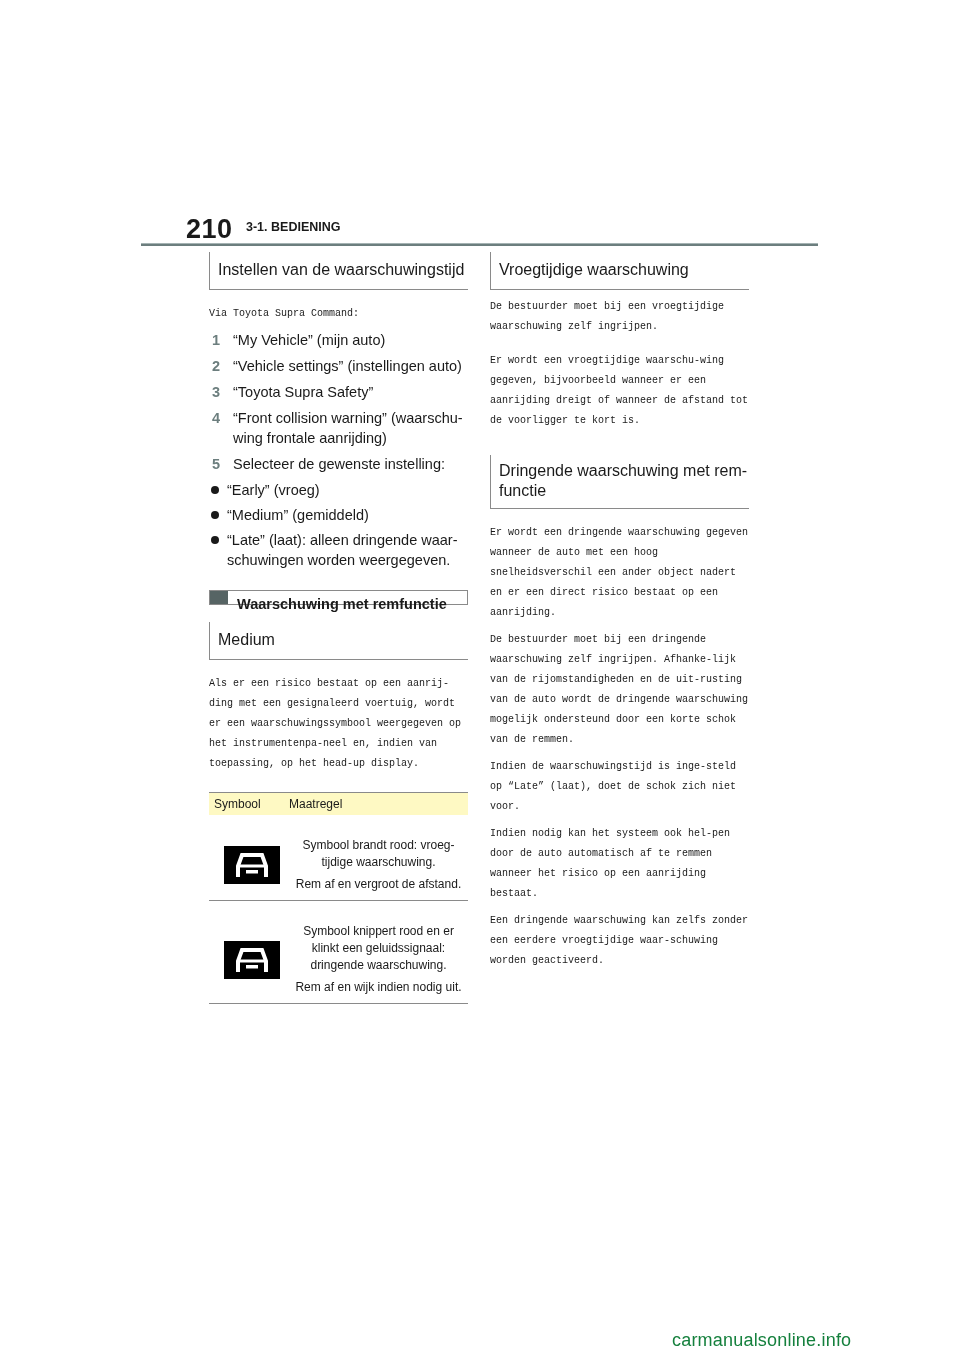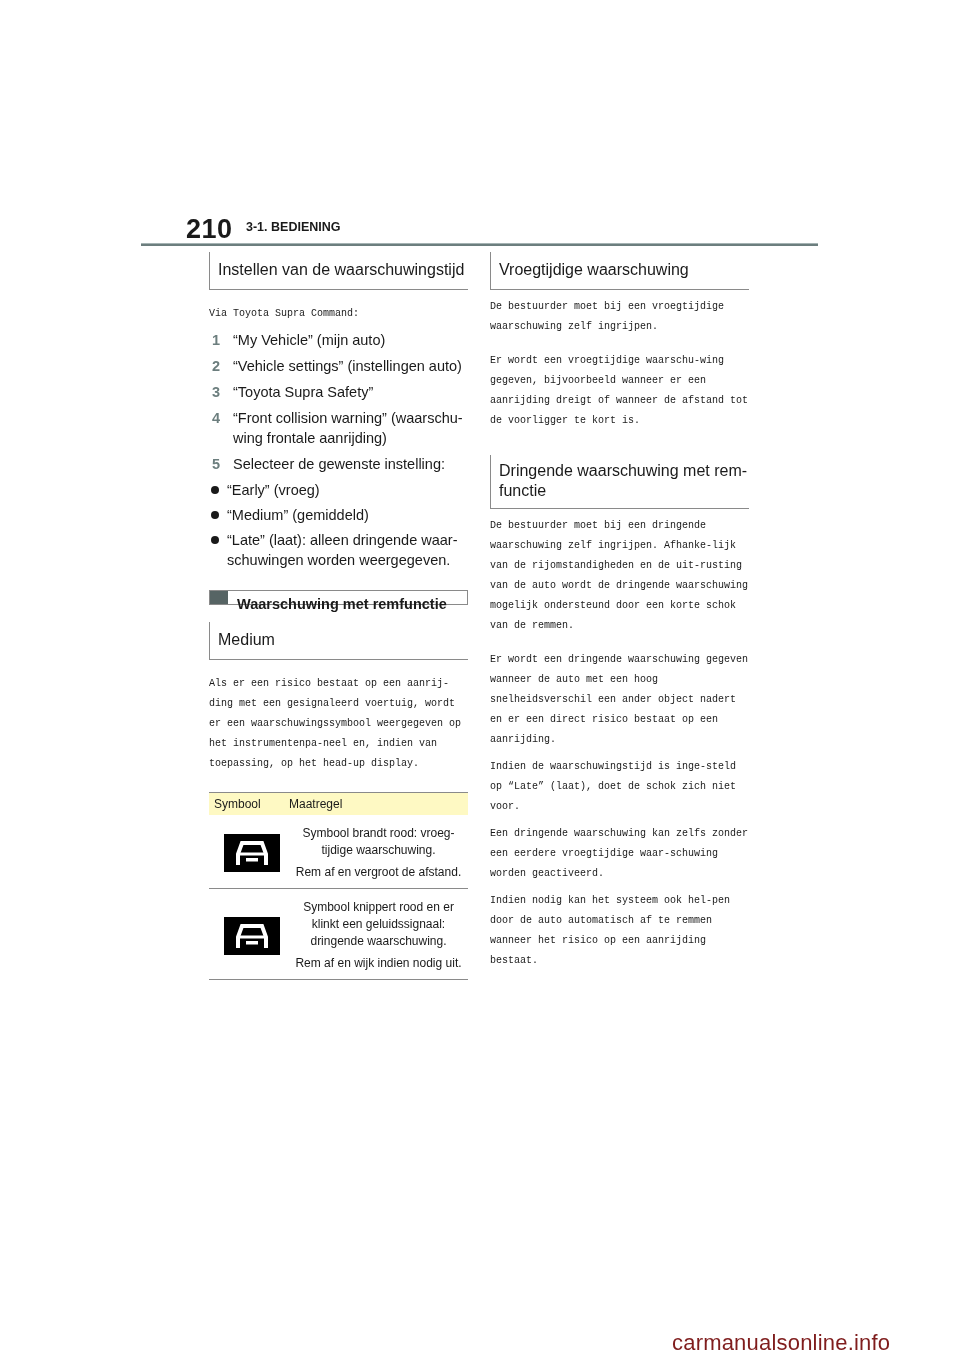--- a/index.html
+++ b/index.html
@@ -31,27 +31,27 @@
     .boxhead { margin-top: 20px; display: flex; height: 15px; border: 1px solid #8a8a8a; }
     .boxhead .tab { width: 18px; background: #566464; }
     .boxhead .label { padding-left: 9px; font-size: 14.5px; font-weight: bold; line-height: 26px; }
 
     .display-head { margin-top: 17px; }
 
     .table { margin-top: 18px; width: 259px; font-size: 12px; }
     .thead { display: flex; background: #fef9c3; border-top: 1px solid #8a8a8a; height: 23px; align-items: center; }
     .thead .c1 { width: 80px; padding-left: 5px; }
     .thead .c2 { flex: 1; }
-    .trow { display: flex; border-bottom: 1px solid #8a8a8a; padding: 10px 0 7px 0; }
+    .trow { display: flex; border-bottom: 1px solid #8a8a8a; padding: 22px 0 7px 0; }
     .trow .icon-cell { width: 80px; display: flex; align-items: center; justify-content: center; }
     .trow .text-cell { flex: 1; text-align: center; line-height: 17px; font-size: 12px; }
     .trow .text-cell .para + .para { margin-top: 5px; }
     .car-icon { width: 56px; height: 38px; background: #000; display: flex; align-items: center; justify-content: center; margin-left: 5px; }
 
-    .watermark { position: absolute; left: 672px; top: 1330px; font-size: 22px; color: #7f1d1d; letter-spacing: 0.2px; }
+    .watermark { position: absolute; left: 672px; top: 1330px; font-size: 18px; color: #15803d; letter-spacing: 0.2px; }
   </style>
 </head>
 <body>
 
 <div class="page-number">210</div>
 <div class="section-title">3-1. BEDIENING</div>
 <div class="header-rule"></div>
 
 <div class="col col-left">
   <div class="subhead">Instellen van de waarschuwingstijd</div>
@@ -118,20 +118,20 @@
     </div>
   </div>
 </div>
 
 <div class="col col-right">
   <div class="subhead">Vroegtijdige waarschuwing</div>
   <p class="body">De bestuurder moet bij een vroegtijdige waarschuwing zelf ingrijpen.</p>
   <p class="body first">Er wordt een vroegtijdige waarschu-wing gegeven, bijvoorbeeld wanneer er een aanrijding dreigt of wanneer de afstand tot de voorligger te kort is.</p>
 
   <div class="subhead two-line" style="margin-top:24px;">Dringende waarschuwing met rem-functie</div>
+  <p class="body first">Er wordt een dringende waarschuwing gegeven wanneer de auto met een hoog snelheidsverschil een ander object nadert en er een direct risico bestaat op een aanrijding.</p>
   <p class="body">De bestuurder moet bij een dringende waarschuwing zelf ingrijpen. Afhanke-lijk van de rijomstandigheden en de uit-rusting van de auto wordt de dringende waarschuwing mogelijk ondersteund door een korte schok van de remmen.</p>
-  <p class="body first">Er wordt een dringende waarschuwing gegeven wanneer de auto met een hoog snelheidsverschil een ander object nadert en er een direct risico bestaat op een aanrijding.</p>
   <p class="body">Indien de waarschuwingstijd is inge-steld op “Late” (laat), doet de schok zich niet voor.</p>
+  <p class="body">Indien nodig kan het systeem ook hel-pen door de auto automatisch af te remmen wanneer het risico op een aanrijding bestaat.</p>
   <p class="body">Een dringende waarschuwing kan zelfs zonder een eerdere vroegtijdige waar-schuwing worden geactiveerd.</p>
-  <p class="body">Indien nodig kan het systeem ook hel-pen door de auto automatisch af te remmen wanneer het risico op een aanrijding bestaat.</p>
 </div>
 
 <div class="watermark">carmanualsonline.info</div>
 
 </body></html>

